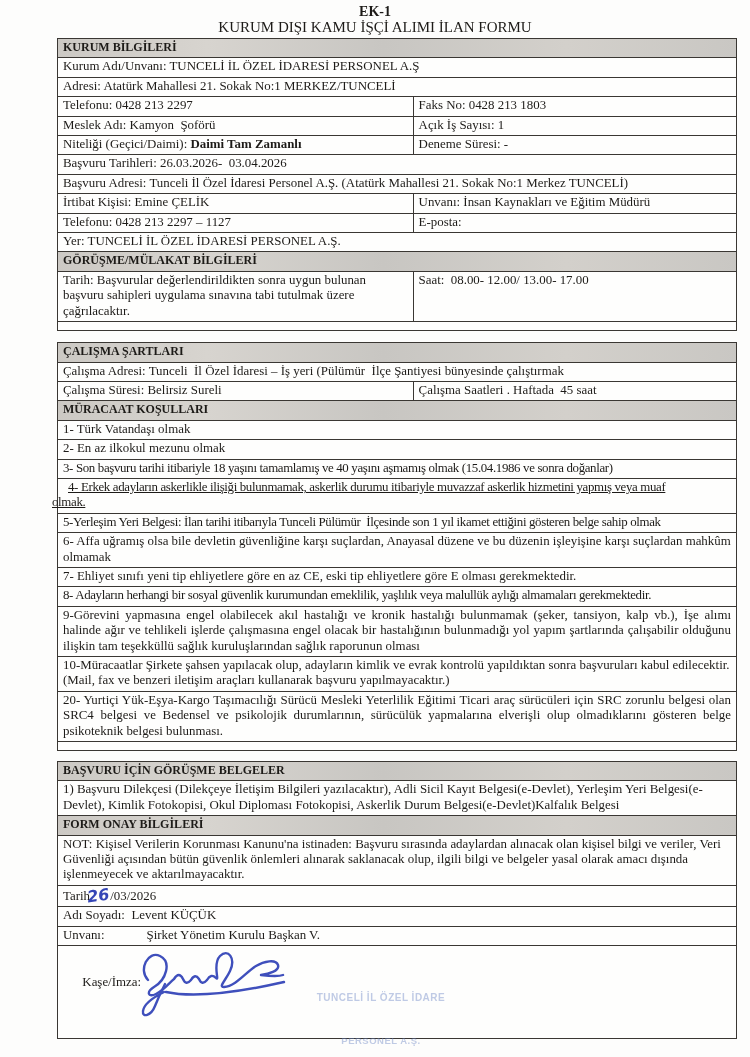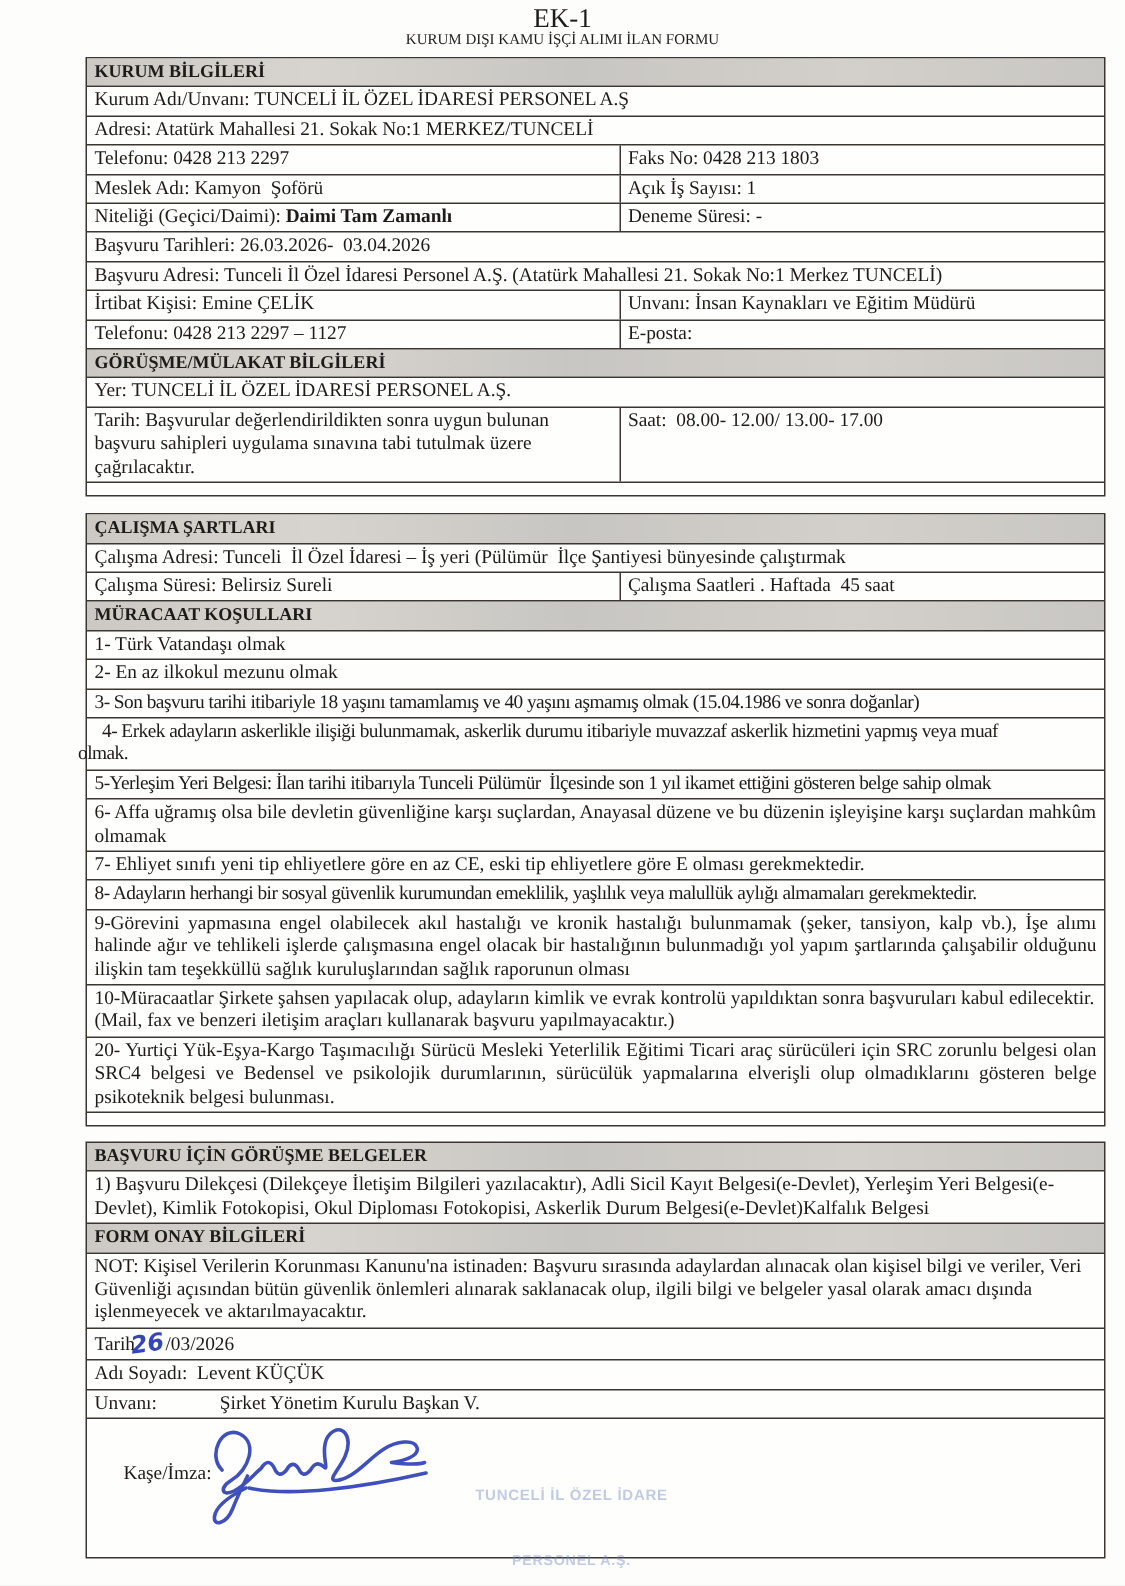--- a/index.html
+++ b/index.html
@@ -2,40 +2,40 @@
 <html><head>
 <meta charset="utf-8">
 <style>
   html,body{margin:0;padding:0;background:#e8e8e8;}
   .page{
     width:750px;height:1057px;background:#fdfdfc;position:relative;
     font-family:"Liberation Serif",serif;color:#1d1b18;overflow:hidden;
     margin:0 auto;
   }
   .titles{text-align:center;padding-top:5px;}
-  .doc-code{font-size:18px;line-height:14px;}
-  .doc-title{font-size:10px;line-height:16px;}
+  .doc-code{font-size:14px;line-height:14px;font-weight:bold;}
+  .doc-title{font-size:15px;line-height:16px;}
   .tbl{border:1.4px solid #3a3733;margin-left:57px;width:680px;box-sizing:border-box;background:#fefefd;}
   .tbl1{margin-top:3px;}
   .tbl2{margin-top:11px;}
   .tbl3{margin-top:10px;}
   .r{border-top:1.4px solid #3a3733;padding:1px 5px 2px;font-size:12.9px;line-height:15.4px;white-space:pre-wrap;box-sizing:border-box;}
   .r.first{border-top:none;}
   .hdr{
     font-weight:bold;font-size:12px;
     background:linear-gradient(90deg,#ccc9c4,#d7d4cf 22%,#c8c6c2 48%,#d3d0cb 75%,#c9c7c3);
   }
   .split{display:flex;padding:0;}
   .split .c1{width:52.3%;padding:1px 5px 2px;box-sizing:border-box;white-space:pre-wrap;}
   .split .c2{flex:1;border-left:1.4px solid #3a3733;padding:1px 5px 2px;box-sizing:border-box;white-space:pre-wrap;}
   .strip{height:9px;padding:0;}
   .b{font-weight:bold;}
   .tight{letter-spacing:-0.35px;}
   .just{text-align:justify;}
-  .hang{margin-left:-11px;text-indent:16px;position:relative;z-index:2;}
+  .hang{margin-left:-11px;text-indent:16px;position:relative;z-index:2;text-decoration:underline;}
   .unvan-gap{margin-left:42px;font-family:Liberation Serif, serif;}
   .hand{
     color:#2437b0;font-family:"DejaVu Sans",sans-serif;font-style:italic;font-weight:bold;
     font-size:16px;display:inline-block;transform:rotate(-8deg) translateY(1px);
     margin:0 1px 0 -3px;opacity:.92;
   }
   .kase-row{min-height:43px;position:relative;overflow:visible;}
   .kase-label{display:inline-block;margin-top:12px;text-align:center;}
   .signature{position:absolute;left:78px;top:-6px;width:160px;height:68px;overflow:visible;z-index:3;}
   .stamp{
@@ -75,22 +75,22 @@
     <div class="r">Başvuru Tarihleri: 26.03.2026-  03.04.2026</div>
     <div class="r">Başvuru Adresi: Tunceli İl Özel İdaresi Personel A.Ş. (Atatürk Mahallesi 21. Sokak No:1 Merkez TUNCELİ)</div>
     <div class="r split">
       <div class="c1">İrtibat Kişisi: Emine ÇELİK</div>
       <div class="c2">Unvanı: İnsan Kaynakları ve Eğitim Müdürü</div>
     </div>
     <div class="r split">
       <div class="c1">Telefonu: 0428 213 2297 – 1127</div>
       <div class="c2">E-posta:</div>
     </div>
+    <div class="r">Yer: TUNCELİ İL ÖZEL İDARESİ PERSONEL A.Ş.</div>
     <div class="r hdr">GÖRÜŞME/MÜLAKAT BİLGİLERİ</div>
-    <div class="r">Yer: TUNCELİ İL ÖZEL İDARESİ PERSONEL A.Ş.</div>
     <div class="r split">
       <div class="c1">Tarih: Başvurular değerlendirildikten sonra uygun bulunan başvuru sahipleri uygulama sınavına tabi tutulmak üzere çağrılacaktır.</div>
       <div class="c2">Saat:  08.00- 12.00/ 13.00- 17.00</div>
     </div>
     <div class="r strip"></div>
   </div>
 
   <div class="tbl tbl2">
     <div class="r hdr first">ÇALIŞMA ŞARTLARI</div>
     <div class="r">Çalışma Adresi: Tunceli  İl Özel İdaresi – İş yeri (Pülümür  İlçe Şantiyesi bünyesinde çalıştırmak</div>

